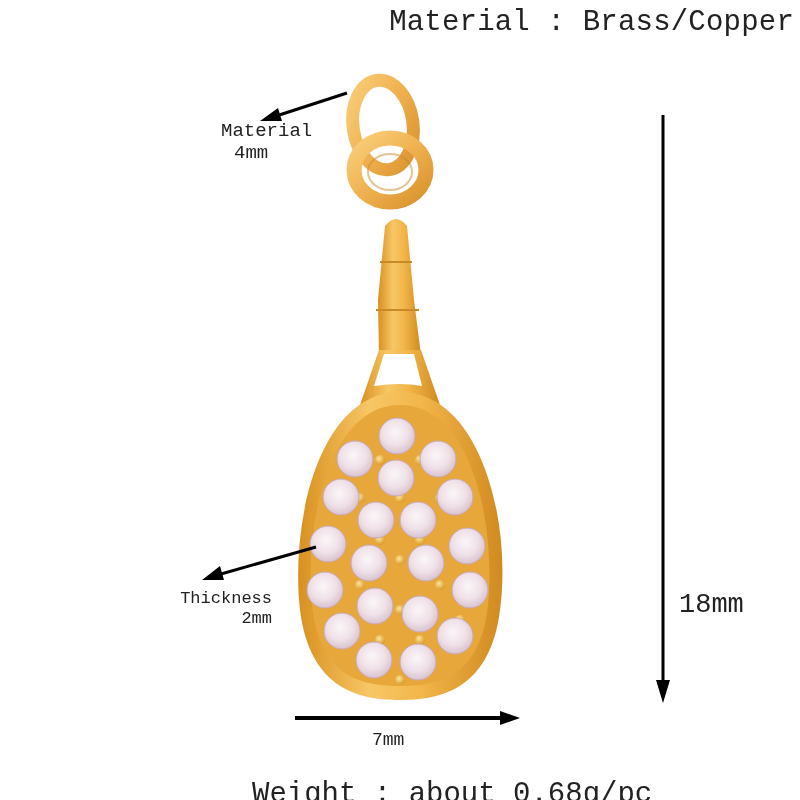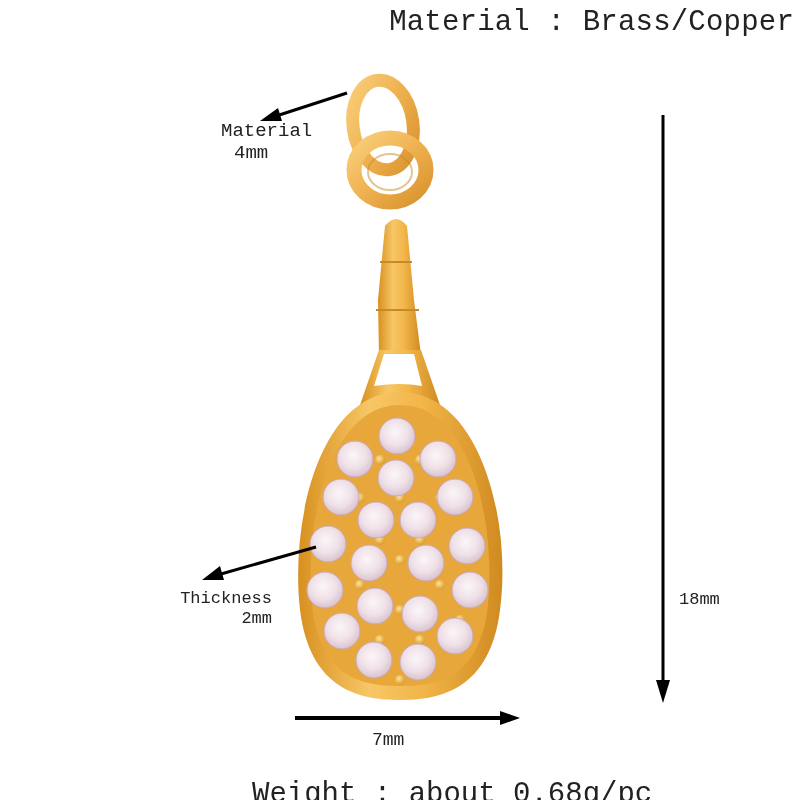--- a/index.html
+++ b/index.html
@@ -3,21 +3,21 @@
   <meta charset="utf-8">
   <style>
     html, body { margin: 0; padding: 0; background: #ffffff; }
     body { width: 800px; height: 800px; position: relative; overflow: hidden; font-family: "Liberation Sans", "DejaVu Sans", sans-serif; color: #222222; }
     .label { position: absolute; white-space: nowrap; color: #222222; font-family: Liberation Mono, monospace; }
     .material { right: 6px; top: 6px; font-size: 29px; letter-spacing: 0.2px; }
     .diameter { left: 221px; top: 120px; font-size: 19px; line-height: 22px; }
     .diameter .l2 { display: block; padding-left: 13px; }
     .thickness { left: 177px; top: 589px; font-size: 17px; line-height: 20px; text-align: right; width: 95px; }
     .thickness .l2 { display: block; margin-left: -2px; }
-    .height-label { left: 679px; top: 590px; font-size: 17px; }
+    .height-label { left: 679px; top: 590px; font-size: 27px; }
     .width-label { left: 372px; top: 730px; font-size: 18px; }
     .weight { left: 252px; top: 778px; font-size: 29px; }
     svg.art { position: absolute; left: 0; top: 0; }
   </style>
 </head>
 <body>
 
 <svg class="art" width="800" height="800" viewBox="0 0 800 800" xmlns="http://www.w3.org/2000/svg">
   <defs>
     <linearGradient id="goldH" x1="0" y1="0" x2="1" y2="0">

